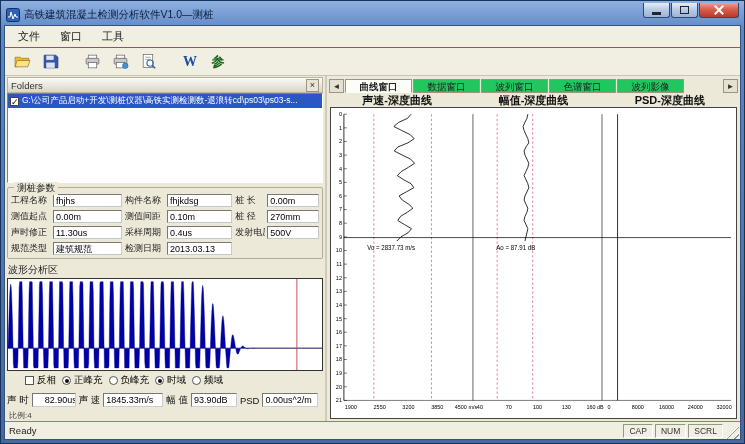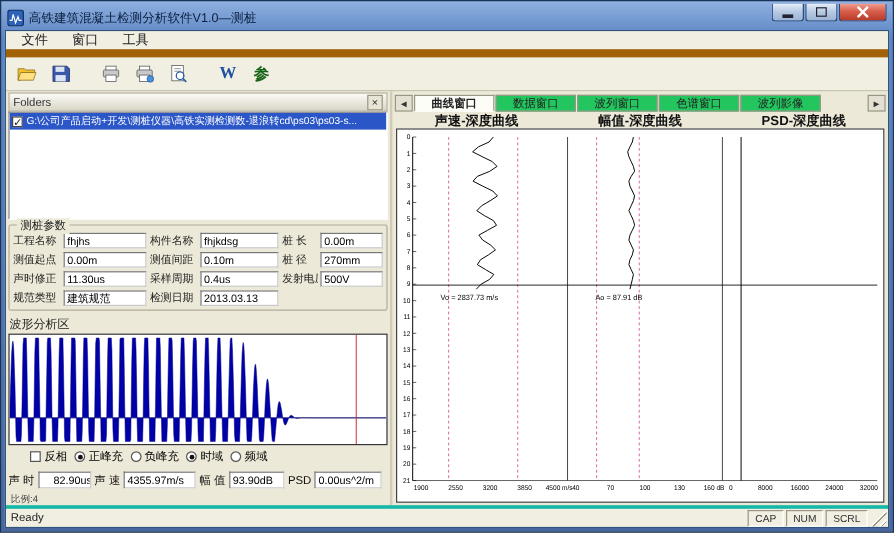--- a/index.html
+++ b/index.html
@@ -16,21 +16,21 @@
           background:linear-gradient(#e7eef8,#b6c9e2 50%,#9db4d6); display:flex; align-items:center; justify-content:center; }
   .wbtn.close { width:40px; background:linear-gradient(#f0a093,#d95f4c 45%,#b83a28); }
   .glyph-min { width:9px; height:3px; background:#223; margin-top:6px; }
   .glyph-max { width:9px; height:8px; border:1.5px solid #223; }
   .glyph-close { position:relative; width:10px; height:10px; }
   .glyph-close::before,.glyph-close::after { content:""; position:absolute; left:4px; top:-1px; width:2px; height:12px; background:#fff; }
   .glyph-close::before { transform:rotate(45deg);} .glyph-close::after { transform:rotate(-45deg); }
   
   .client { flex:1; background:#ece9d8; border:1px solid #30537f; display:flex; flex-direction:column; overflow:hidden; }
   .menubar { height:22px; flex:none; display:flex; align-items:center; padding:0 4px; gap:2px;
-             background:#f1efe2; border-bottom:7px solid #a16207; }
+             background:#f1efe2; border-bottom:1px solid #a16207; }
   .menu-item { font-size:11px; color:#222; padding:2px 9px; }
   .toolbar { height:28px; flex:none; display:flex; align-items:center; padding:0 5px; gap:4px;
              background:#f1efe2; border-bottom:1px solid #c9c5b2; }
   .tbtn { width:24px; height:22px; display:flex; align-items:center; justify-content:center; border:1px solid transparent; }
   .tbtn svg { width:17px; height:17px; }
   .tb-sep { width:10px; }
   .glyph-word { font-size:14px; font-weight:bold; color:#1d4fa0; font-family:"Liberation Serif",serif; }
   .glyph-param { font-size:13px; font-weight:bold; color:#156315; }
   
   .main { flex:1; display:flex; overflow:hidden; }
@@ -77,21 +77,21 @@
   .tab-arrow { width:15px; height:14px; border:1px solid #9a9685; background:#e4e1d2; font-size:8px; line-height:13px; text-align:center; color:#333; flex:none; }
   .tab { width:67px; height:14px; border:1px solid #9a9685; background:#22c55e; font-size:9.5px; line-height:13px; text-align:center;
          color:#222; white-space:nowrap; overflow:hidden; }
   .tab.active { background:#fdfdf8; border-bottom-color:#fdfdf8; font-weight:bold; }
   .tab-spacer { flex:1; }
   .chart-titles { height:14px; flex:none; display:flex; }
   .chart-title { width:33.33%; text-align:center; font-size:11px; font-weight:bold; color:#111; white-space:nowrap; }
   .chart-box { flex:1; background:#fff; border:1px solid #444; margin:0 1px 2px 1px; overflow:hidden; }
   .chart-box svg { width:100%; height:100%; display:block; }
   
-  .statusbar { height:18px; flex:none; display:flex; align-items:center; background:#f1efe2; border-top:3px solid #14b8a6; padding:0 1px 0 4px; gap:2px; }
+  .statusbar { height:18px; flex:none; display:flex; align-items:center; background:#f1efe2; border-top:1px solid #14b8a6; padding:0 1px 0 4px; gap:2px; }
   .status-left { flex:1; font-size:9.5px; color:#222; }
   .skey { border:1px solid; border-color:#9a9685 #fff #fff #9a9685; font-size:8.5px; color:#333; padding:1px 5px; background:#f1efe2;text-align:right; }
   .grip { width:14px; height:14px; align-self:flex-end;
           background:repeating-linear-gradient(135deg,#fff 0 1px,#9a9685 1px 2px,transparent 2px 5px);
           clip-path:polygon(100% 0,100% 100%,0 100%); }
 </style>
 </head>
 <body>
 
 <div class="window">
@@ -262,21 +262,21 @@
           <label class="ctl">
               <i class="rd"></i>
               <span>频域</span>
             </label>
         </div>
 
         <div class="values-row">
           <span class="vlabel">声 时</span>
           <span class="vfield vf1">82.90us</span>
           <span class="vlabel">声 速</span>
-          <span class="vfield vf2">4355.97m/s</span>
+          <span class="vfield vf2">1845.33m/s</span>
           <span class="vlabel">幅 值</span>
           <span class="vfield vf3">93.90dB</span>
           <span class="vlabel">PSD</span>
           <span class="vfield vf4">0.00us^2/m</span>
         </div>
         <div class="scale-note">比例:4</div>
       </div>
 
       <div class="right-panel">
         <div class="tabbar">

